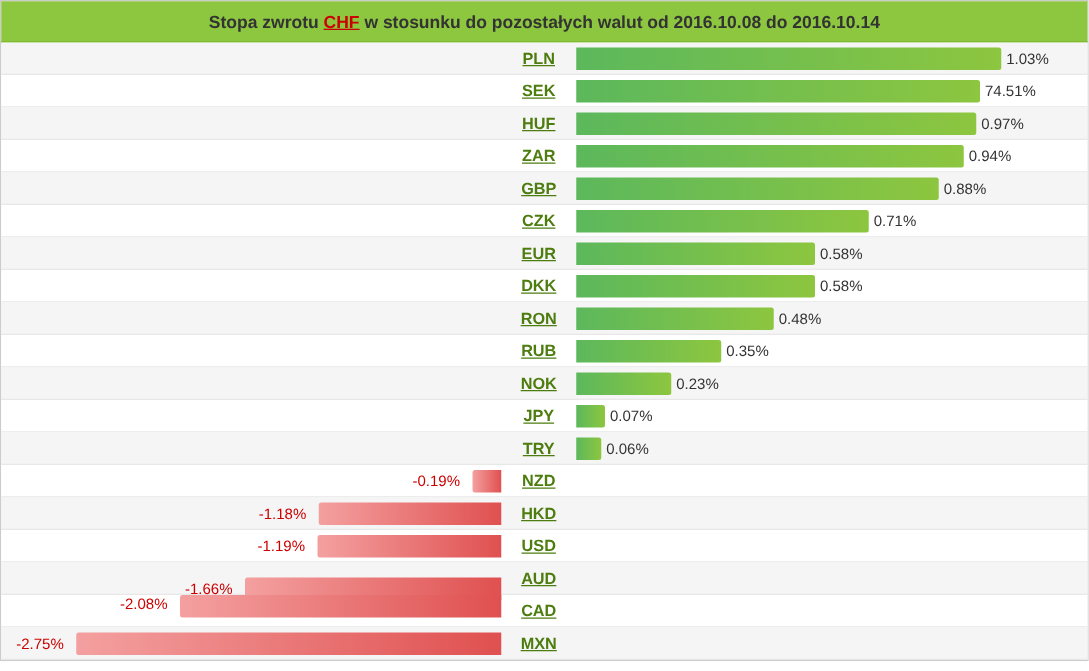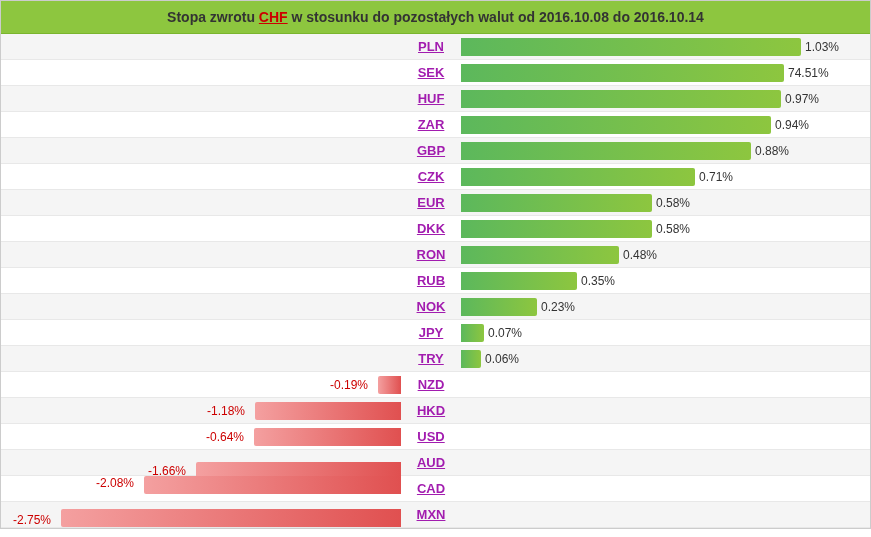--- a/index.html
+++ b/index.html
@@ -56,21 +56,21 @@
     }
 
     .currency-label {
       width: 60px;
       text-align: center;
       padding: 0 4px;
       flex-shrink: 0;
     }
 
     .currency-label a {
-      color: #a21caf;
+      color: #4d7c0f;
       text-decoration: underline;
       font-weight: bold;
       font-size: 13px;
     }
 
     .bar-right-area {
       flex: 1;
       display: flex;
       align-items: center;
       height: 100%;
@@ -272,21 +272,21 @@
           <div class="bar-negative" style="width:146px; height:18px; background:linear-gradient(to left, #e05050, #f4a0a0); border-radius:2px 0 0 2px; margin-left:4px;"></div>
         </div>
         <div class="currency-label">
           <a href="#">HKD</a>
         </div>
         <div class="bar-right-area">
         </div>
       </div>
       <div class="chart-row">
         <div class="bar-left-area" style="width:400px; display:flex; align-items:center; justify-content:flex-end;">
-          <span class="negative-value-label">-0.64%</span>
+          <span class="negative-value-label">-1.19%</span>
           <div class="bar-negative" style="width:147px; height:18px; background:linear-gradient(to left, #e05050, #f4a0a0); border-radius:2px 0 0 2px; margin-left:4px;"></div>
         </div>
         <div class="currency-label">
           <a href="#">USD</a>
         </div>
         <div class="bar-right-area">
         </div>
       </div>
       <div class="chart-row">
         <div class="bar-left-area" style="width:400px; display:flex; align-items:center; justify-content:flex-end;margin-top:16px;">
@@ -304,21 +304,21 @@
           <span class="negative-value-label">-2.08%</span>
           <div class="bar-negative" style="width:257px; height:18px; background:linear-gradient(to left, #e05050, #f4a0a0); border-radius:2px 0 0 2px; margin-left:4px;"></div>
         </div>
         <div class="currency-label">
           <a href="#">CAD</a>
         </div>
         <div class="bar-right-area">
         </div>
       </div>
       <div class="chart-row">
-        <div class="bar-left-area" style="width:400px; display:flex; align-items:flex-end; justify-content:flex-end;">
+        <div class="bar-left-area" style="width:400px; display:flex; align-items:center; justify-content:flex-end;">
           <span class="negative-value-label">-2.75%</span>
           <div class="bar-negative" style="width:340px; height:18px; background:linear-gradient(to left, #e05050, #f4a0a0); border-radius:2px 0 0 2px; margin-left:4px;"></div>
         </div>
         <div class="currency-label">
           <a href="#">MXN</a>
         </div>
         <div class="bar-right-area">
         </div>
       </div>
     </div>

